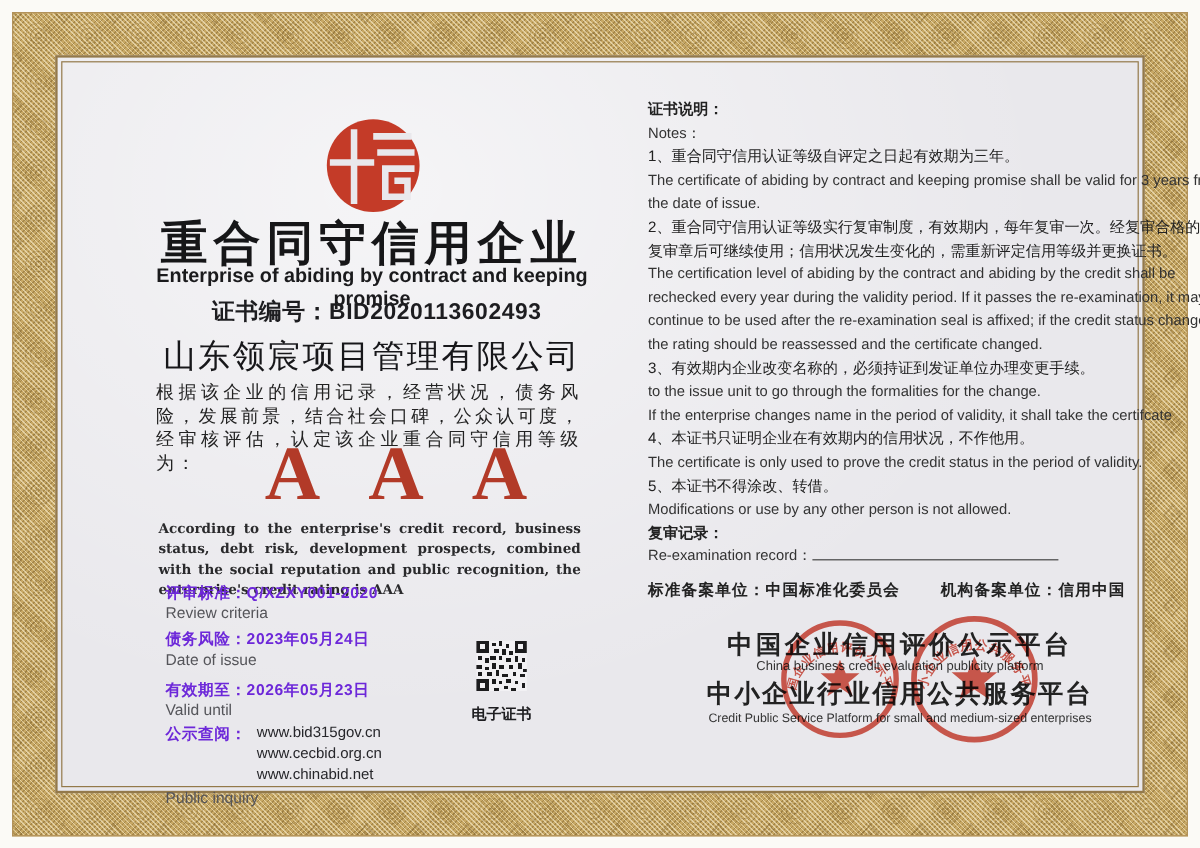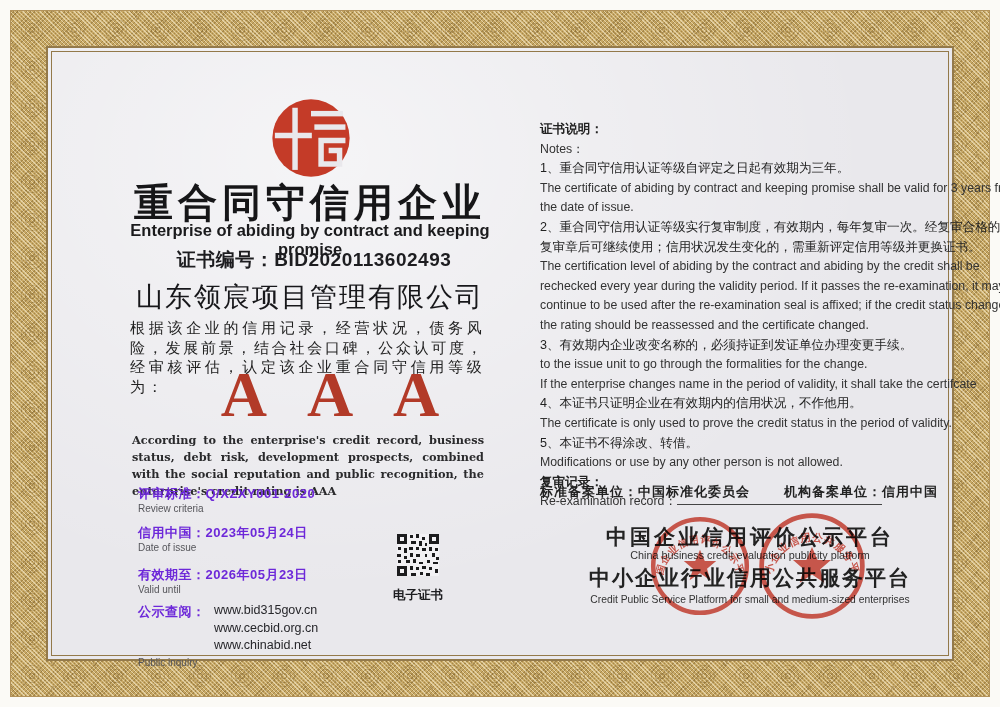--- a/index.html
+++ b/index.html
@@ -26,26 +26,26 @@
   .subtitle{left:100px;top:221px;width:420px;font-size:16.5px;font-weight:bold;color:#1a1a1c;}
   .certno{left:114px;top:247px;width:400px;font-size:19px;font-weight:bold;letter-spacing:.5px;}
   .company{left:100px;top:279px;width:420px;font-size:27px;letter-spacing:2px;color:#17171a;}
   .statement{left:130px;top:318px;width:354px;font-size:15px;line-height:19.5px;letter-spacing:2.2px;
              text-align:justify;color:#222;}
   .rating{left:110px;top:358px;width:400px;display:flex;justify-content:center;gap:40px;
           font-family:"Liberation Serif",serif;font-size:64px;font-weight:bold;color:#b23a28;}
   .statement-en{left:132px;top:432px;width:352px;font-family:"DejaVu Serif",serif;font-size:11.3px;
                 font-weight:bold;line-height:1.52;text-align:justify;color:#2a2a2c;}
   .meta-row{left:138px;width:340px;font-size:13px;font-weight:bold;letter-spacing:.5px;color:#6d28d9;}
-  .meta-sub{left:138px;width:200px;font-size:10px;color:#55555a;}
+  .meta-sub{left:138px;width:200px;font-size:13px;color:#55555a;}
   .urls{left:202px;width:180px;font-size:12.5px;line-height:17.5px;color:#26262a;}
   .qr{left:397px;top:534px;width:42px;height:42px;}
   .qr-label{left:385px;top:587px;width:66px;font-size:12.5px;font-weight:bold;text-align:center;}
 
-  .notes{left:540px;top:82px;width:418px;margin-top:38px;}
+  .notes{left:540px;top:82px;width:418px;}
   .ln{line-height:19.6px;white-space:nowrap;}
   .ln.zh{font-size:12.6px;color:#222;}
   .ln.en{font-size:12.3px;color:#333;font-family:"Liberation Sans",sans-serif;}
   .rule{display:inline-block;width:205px;border-bottom:1px solid #444;height:12px;}
 
   .filing{left:540px;top:483px;width:420px;font-size:13px;font-weight:bold;letter-spacing:1px;
           display:flex;gap:34px;color:#222;}
   .plat-zh1{left:548px;top:523px;width:404px;font-size:21px;font-weight:bold;letter-spacing:3px;color:#222;}
   .plat-en1{left:548px;top:549px;width:404px;font-size:10.8px;color:#333;}
   .plat-zh2{left:548px;top:564px;width:404px;font-size:21px;font-weight:bold;letter-spacing:2px;color:#222;}
@@ -82,21 +82,21 @@
   <div class="abs statement">根据该企业的信用记录，经营状况，债务风险，发展前景，结合社会口碑，公众认可度，经审核评估，认定该企业重合同守信用等级为：</div>
   <div class="abs rating" style="letter-spacing:40px;padding-left:40px;justify-content:center;display:block;text-align:center;">AAA</div>
   <div class="abs statement-en">According to the enterprise's credit record, business status, debt risk, development prospects, combined with the social reputation and public recognition, the enterprise's credit rating is AAA</div>
 
   <div class="abs meta-row" style="top:485px;">
     <span>评审标准：</span><span>Q/XZXY001-2020</span>
   </div>
   <div class="abs meta-sub" style="top:503px;">Review criteria</div>
 
   <div class="abs meta-row" style="top:524px;">
-    <span>信用中国：</span><span>2023年05月24日</span>
+    <span>债务风险：</span><span>2023年05月24日</span>
   </div>
   <div class="abs meta-sub" style="top:542px;">Date of issue</div>
 
   <div class="abs meta-row" style="top:566px;">
     <span>有效期至：</span><span>2026年05月23日</span>
   </div>
   <div class="abs meta-sub" style="top:584px;">Valid until</div>
 
   <div class="abs meta-row" style="top:603px;">公示查阅：</div>
   <div class="abs urls" style="top:602px;margin-left:12px;">

